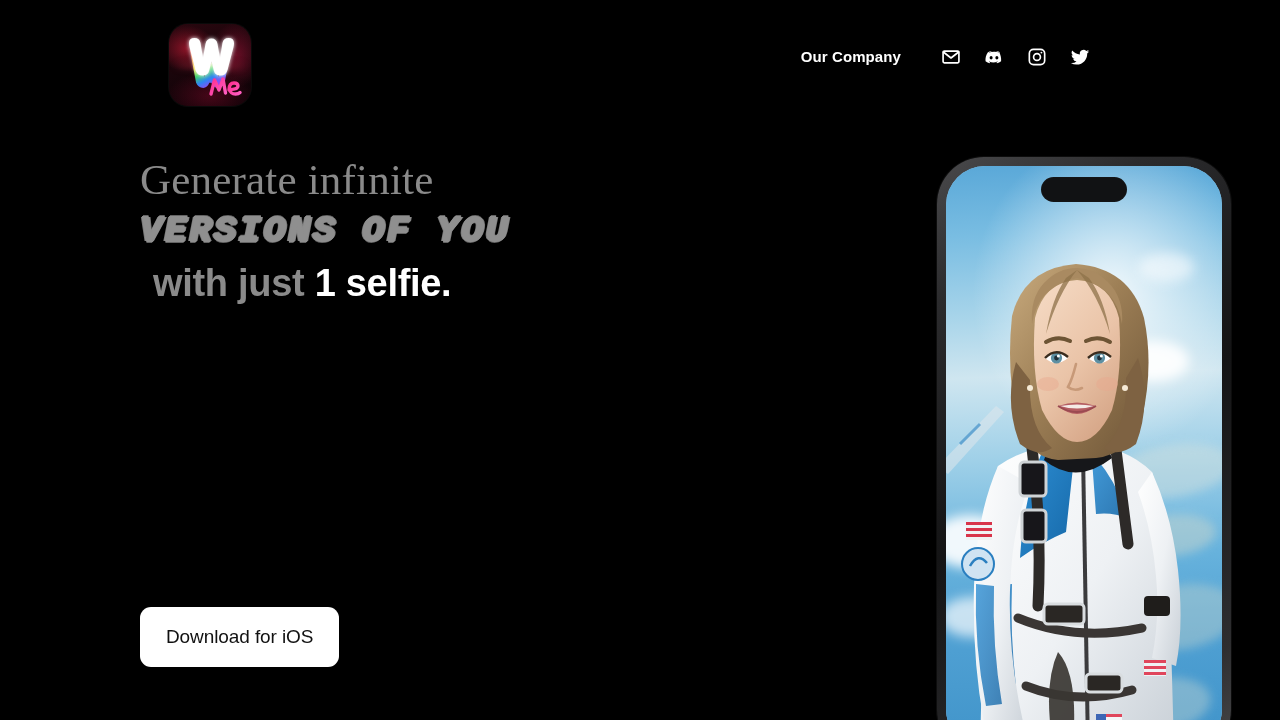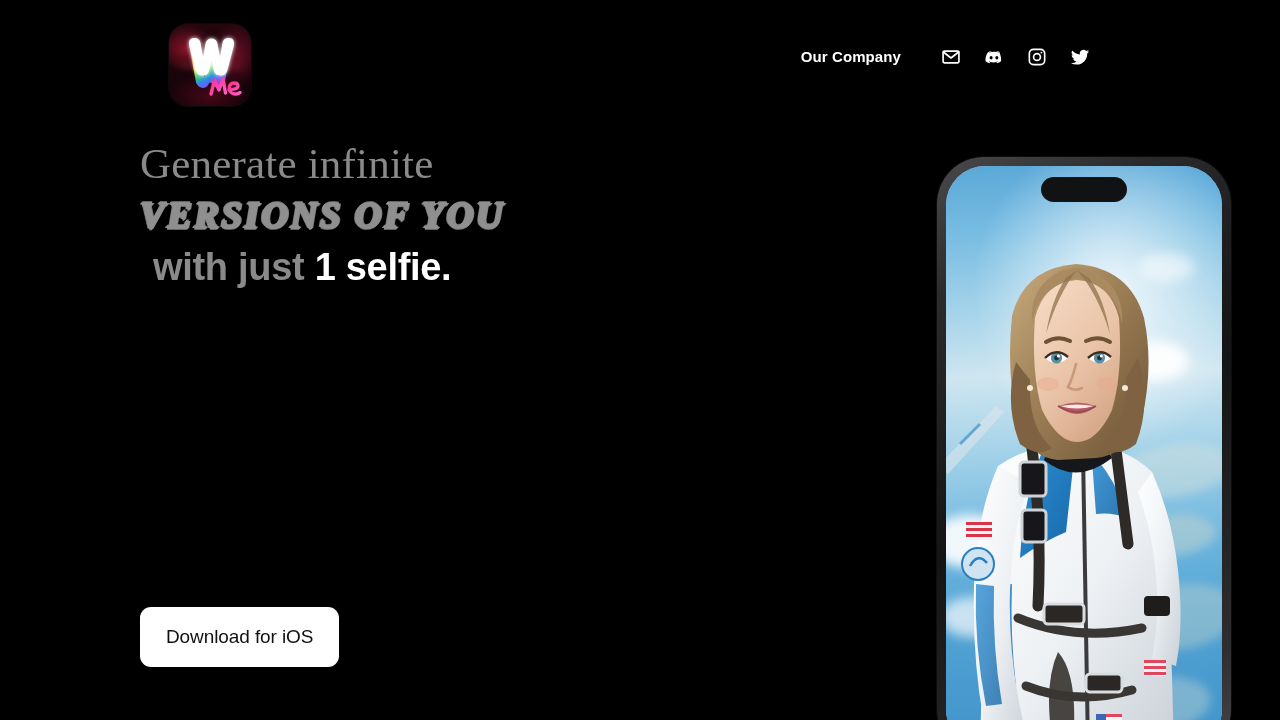--- a/index.html
+++ b/index.html
@@ -89,35 +89,35 @@
     justify-content:center;
     color:#ffffff;
     cursor:pointer;
   }
   .social-icon svg { display:block; }
 
   
   .hero {
     position:absolute;
     left:140px;
-    top:140px;
+    top:156px;
     width:720px;
   }
 
   .headline-line1 {
     font-family:"Liberation Serif", serif;
     font-size:43px;
     line-height:48px;
     color:#8a8a8a;
     letter-spacing:0.2px;
     white-space:nowrap;
   }
 
   .headline-line2 {
-    font-family:Liberation Serif, serif;
+    font-family:Liberation Mono, monospace;
     font-size:37px;
     line-height:47px;
     font-weight:bold;
     font-style:italic;
     color:#8f8f8f;
     letter-spacing:2.5px;
     white-space:nowrap;
     text-shadow:
        1px 0 0 #8f8f8f, -1px 0 0 #8f8f8f,
        0 1px 0 #8f8f8f, 0 -1px 0 #8f8f8f,

